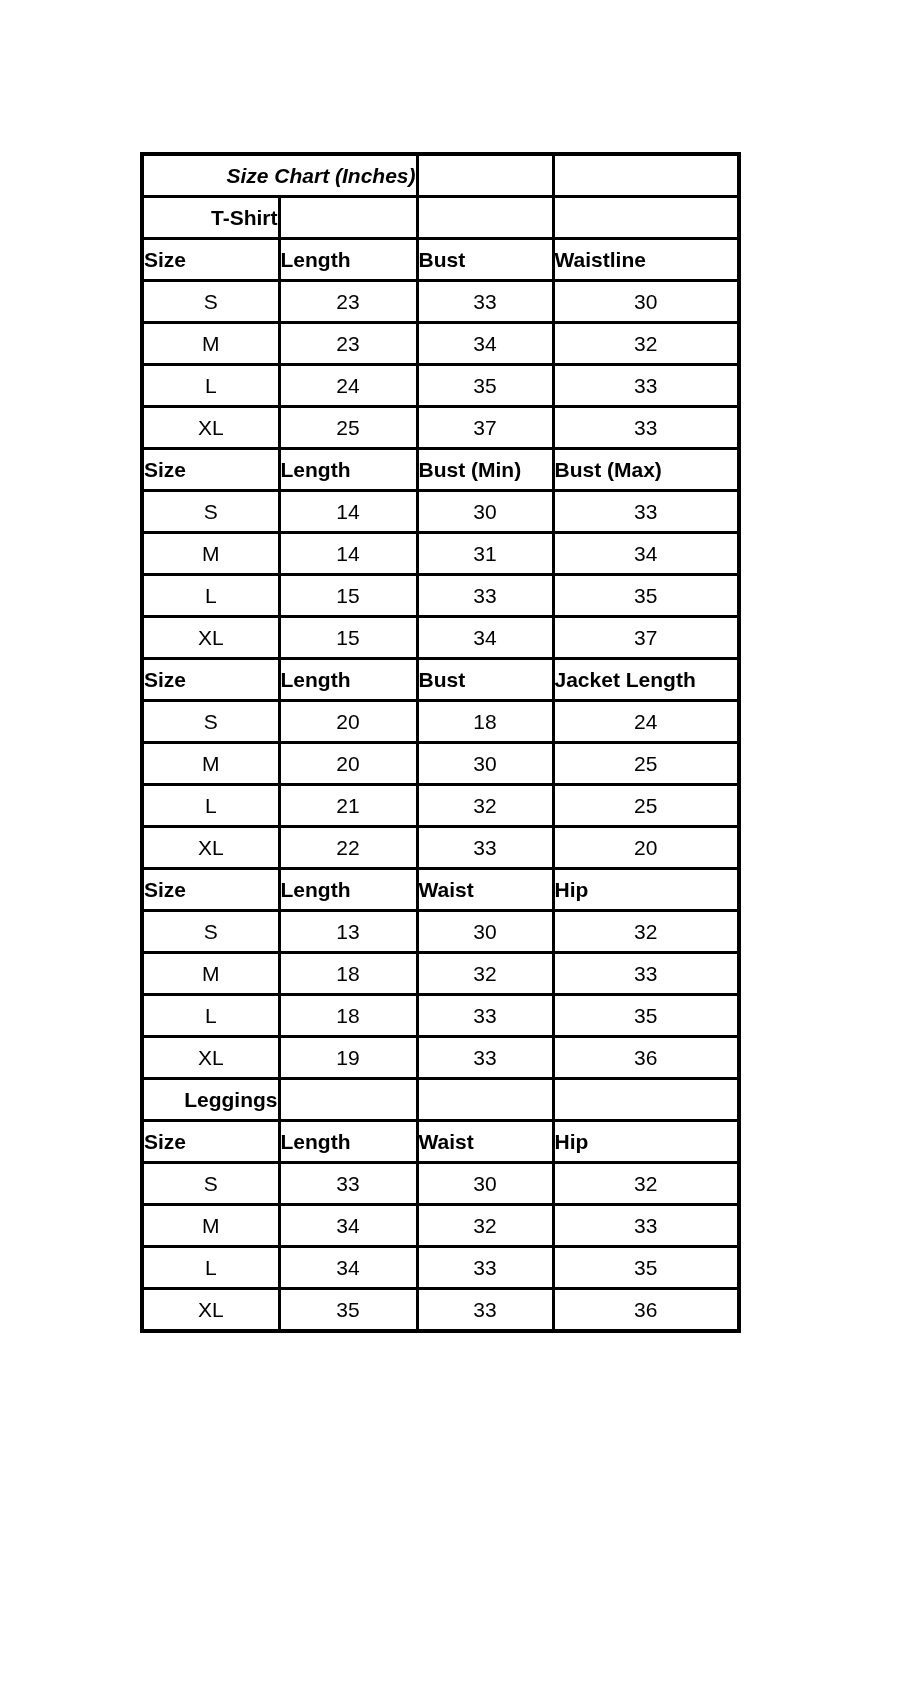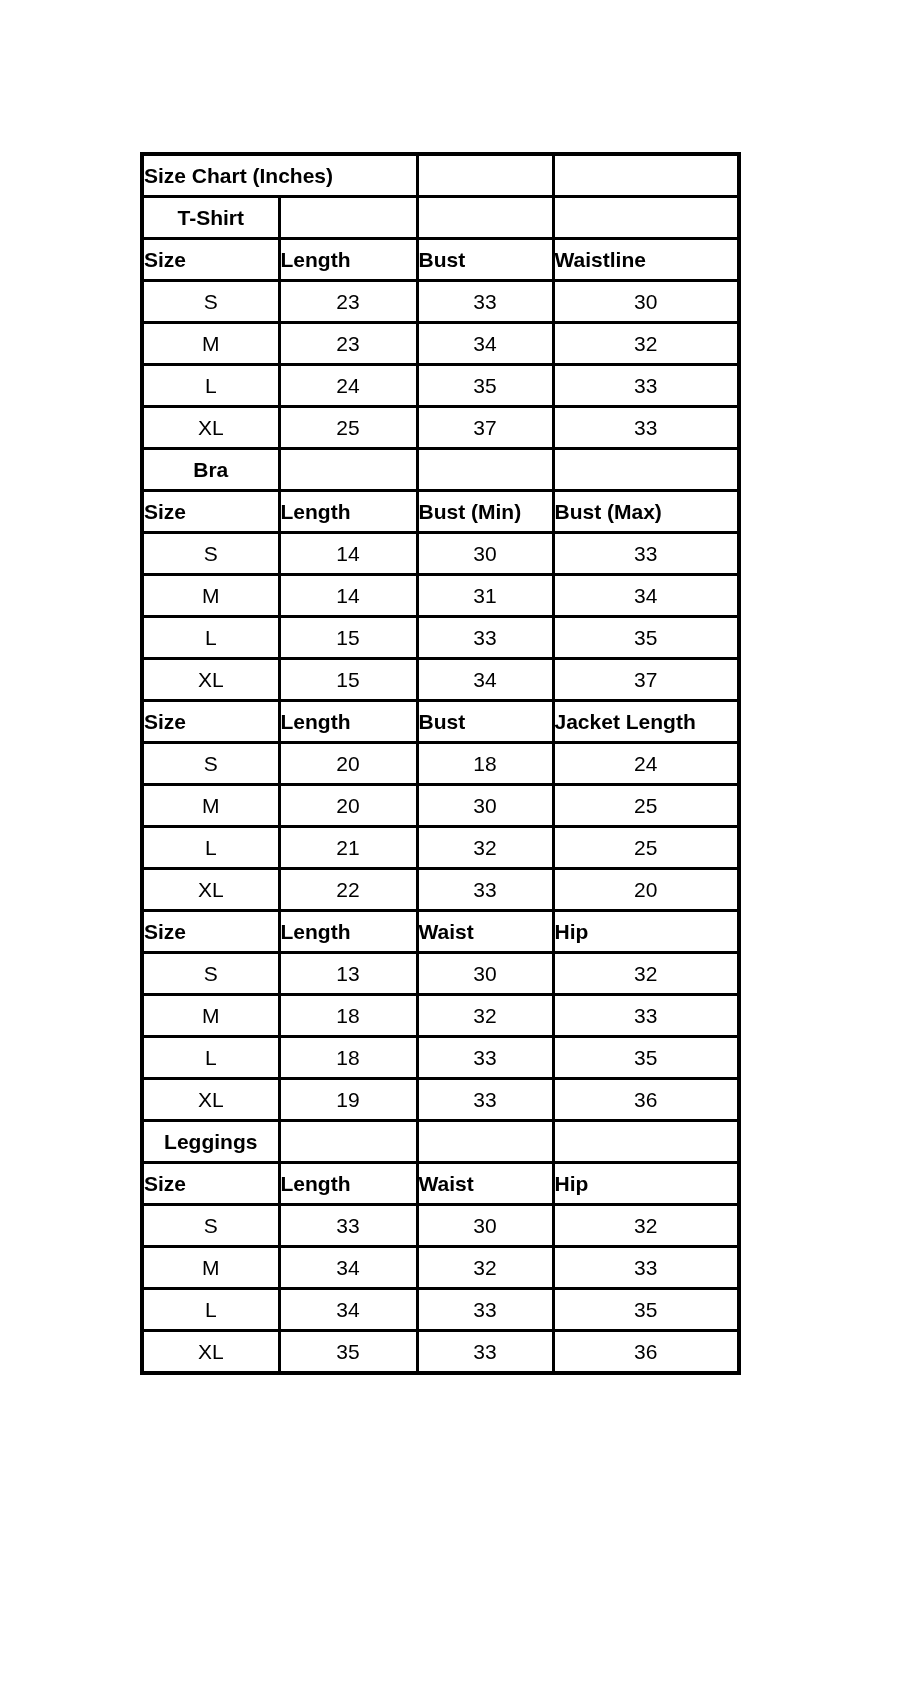--- a/index.html
+++ b/index.html
@@ -33,30 +33,31 @@
     padding: 0;
     font-size: 21px;
     color: var(--text-color);
     vertical-align: middle;
     background: var(--row-bg);
     overflow: hidden;
     white-space: nowrap;
   }
   td.title-cell {
     font-weight: bold;
-    text-align: left;
+    text-align: right;
     padding-left: 8px;
     background: var(--row-bg);
+    font-style: italic;
   }
   td.gray {
     background: var(--header-bg);
   }
   td.section-name-cell {
     font-weight: bold;
-    text-align: center;
+    text-align: right;
     padding-left: 12px;
   }
   td.header-cell {
     font-weight: bold;
     text-align: left;
   }
   td.size-cell, td.value-cell {
     text-align: center;
     font-weight: normal;
   }
@@ -108,26 +109,20 @@
         <td class="value-cell">35</td>
         <td class="value-cell">33</td>
       </tr>
       <tr>
         <td class="size-cell">XL</td>
         <td class="value-cell">25</td>
         <td class="value-cell">37</td>
         <td class="value-cell">33</td>
       </tr>
       <tr>
-        <td class="gray section-name-cell">Bra</td>
-        <td class="gray"></td>
-        <td class="gray"></td>
-        <td class="gray"></td>
-      </tr>
-      <tr>
         <td class="gray header-cell">Size</td>
         <td class="gray header-cell">Length</td>
         <td class="gray header-cell">Bust (Min)</td>
         <td class="gray header-cell">Bust (Max)</td>
       </tr>
       <tr>
         <td class="size-cell">S</td>
         <td class="value-cell">14</td>
         <td class="value-cell">30</td>
         <td class="value-cell">33</td>

